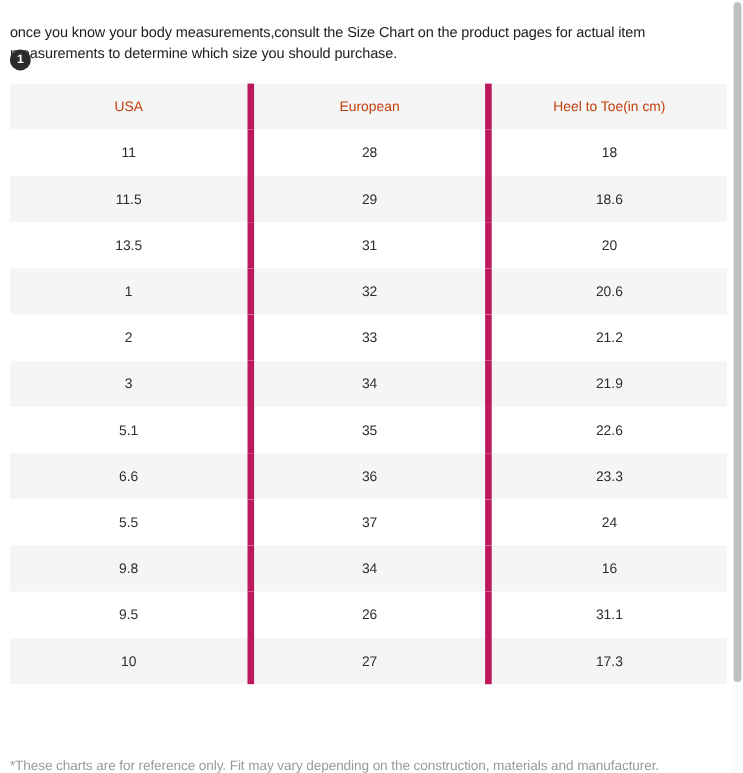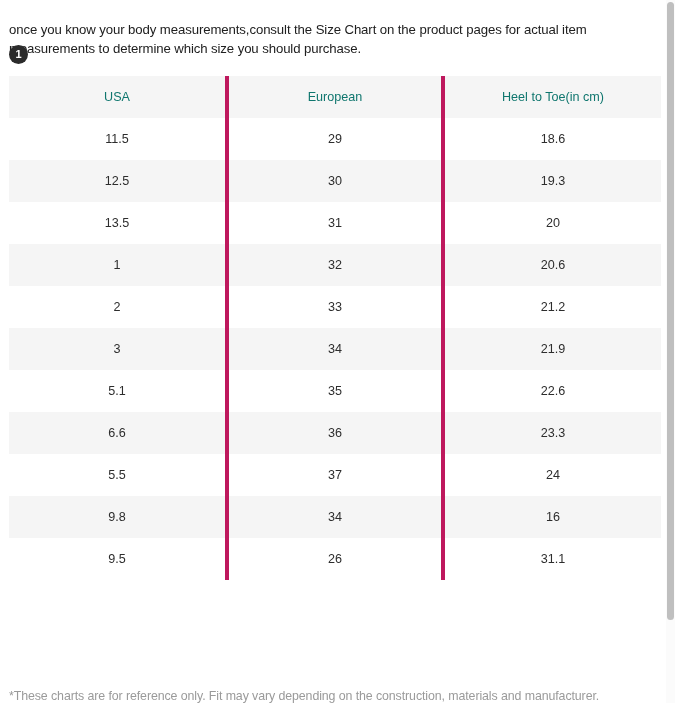--- a/index.html
+++ b/index.html
@@ -64,34 +64,34 @@
   .size-table td {
     text-align: center;
     vertical-align: middle;
     font-size: 12.6px;
     font-weight: normal;
     color: #2d2d2d;
     border: none;
     padding: 0;
     height: 42px;
   }
-  .size-table th { color: #0f766e; }
+  .size-table th { color: #c2410c; }
 
   .col-usa   { width: 216px; }
   .col-eu    { width: 216px; }
   .col-heel  { width: 220px; }
 
   
   .size-table thead tr th { background: #f5f5f5; }
   .size-table tbody tr:nth-child(odd)  td { background: #ffffff; }
   .size-table tbody tr:nth-child(even) td { background: #f5f5f5; }
 
   
   .size-table th.gutter-l,
-  .size-table td.gutter-l { border-left: 4px solid #be185d; }
+  .size-table td.gutter-l { border-left: 6px solid #be185d; }
 
   
   .footnote {
     position: absolute;
     left: 9px;
     top: 659px;
     width: 600px;
     font-size: 12.4px;
     line-height: 19px;
     color: #9a9a9a;
@@ -130,30 +130,30 @@
   <table class="size-table">
     <thead>
       <tr>
         <th class="col-usa">USA</th>
         <th class="col-eu gutter-l">European</th>
         <th class="col-heel gutter-l">Heel to Toe(in cm)</th>
       </tr>
     </thead>
     <tbody>
       <tr>
+        <td class="col-usa">11</td>
+        <td class="col-eu gutter-l">28</td>
+        <td class="col-heel gutter-l">18</td>
+      </tr>
+      <tr>
         <td class="col-usa">11.5</td>
         <td class="col-eu gutter-l">29</td>
         <td class="col-heel gutter-l">18.6</td>
       </tr>
       <tr>
-        <td class="col-usa">12.5</td>
-        <td class="col-eu gutter-l">30</td>
-        <td class="col-heel gutter-l">19.3</td>
-      </tr>
-      <tr>
         <td class="col-usa">13.5</td>
         <td class="col-eu gutter-l">31</td>
         <td class="col-heel gutter-l">20</td>
       </tr>
       <tr>
         <td class="col-usa">1</td>
         <td class="col-eu gutter-l">32</td>
         <td class="col-heel gutter-l">20.6</td>
       </tr>
       <tr>
@@ -184,20 +184,25 @@
       <tr>
         <td class="col-usa">9.8</td>
         <td class="col-eu gutter-l">34</td>
         <td class="col-heel gutter-l">16</td>
       </tr>
       <tr>
         <td class="col-usa">9.5</td>
         <td class="col-eu gutter-l">26</td>
         <td class="col-heel gutter-l">31.1</td>
       </tr>
+      <tr>
+        <td class="col-usa">10</td>
+        <td class="col-eu gutter-l">27</td>
+        <td class="col-heel gutter-l">17.3</td>
+      </tr>
     </tbody>
   </table>
 
   <p class="footnote">*These charts are for reference only. Fit may vary depending on the construction, materials and manufacturer.</p>
 
   <div class="scrollbar-track">
     <div class="scrollbar-thumb"></div>
   </div>
 
 </div>

